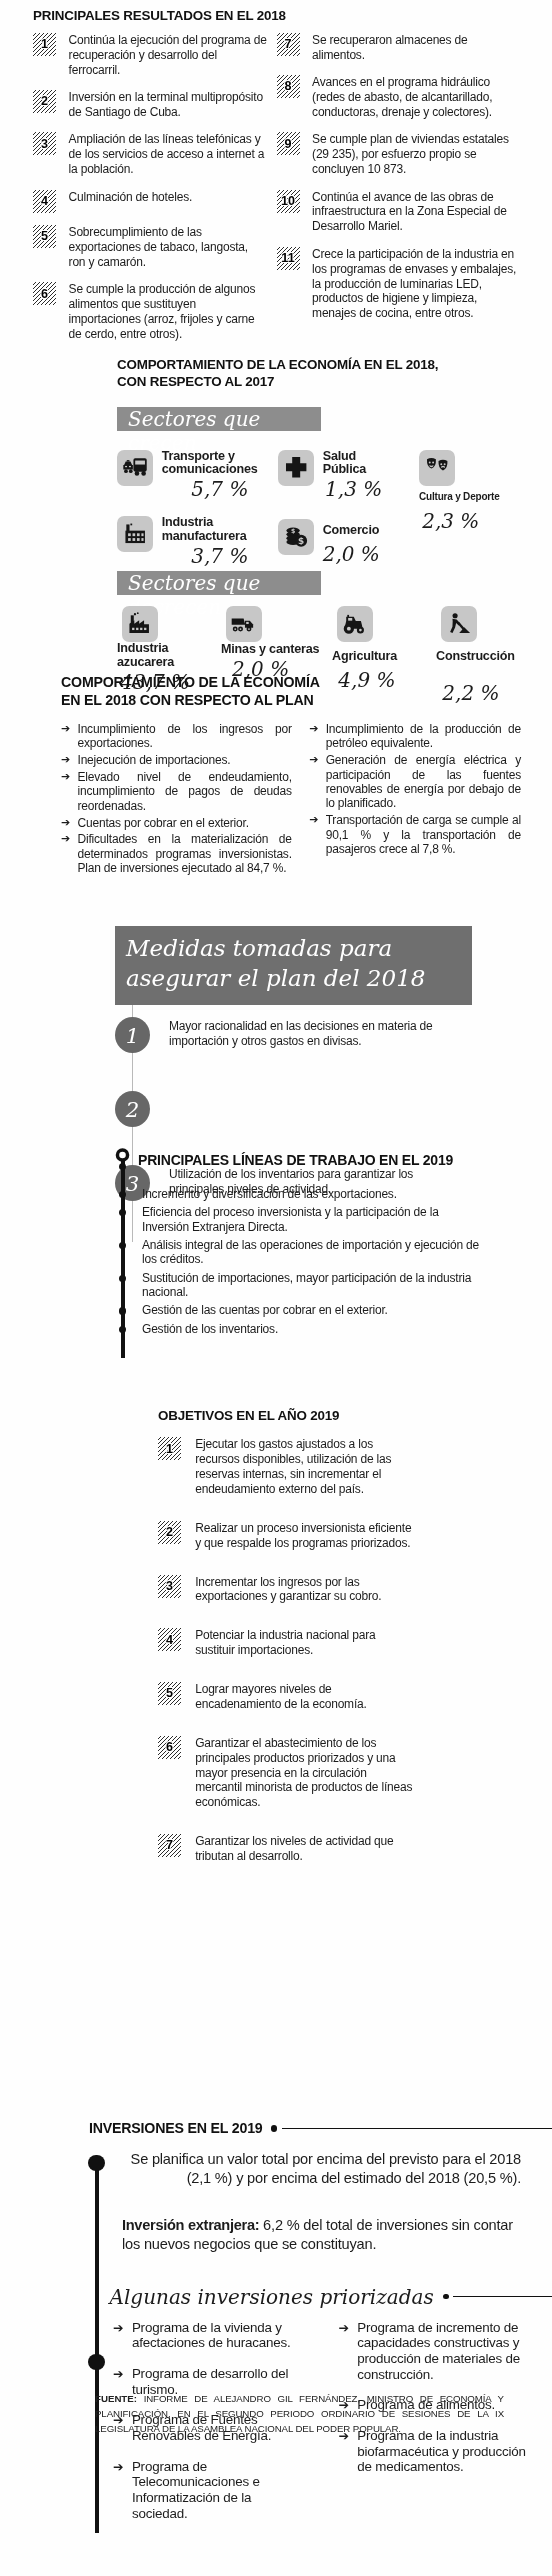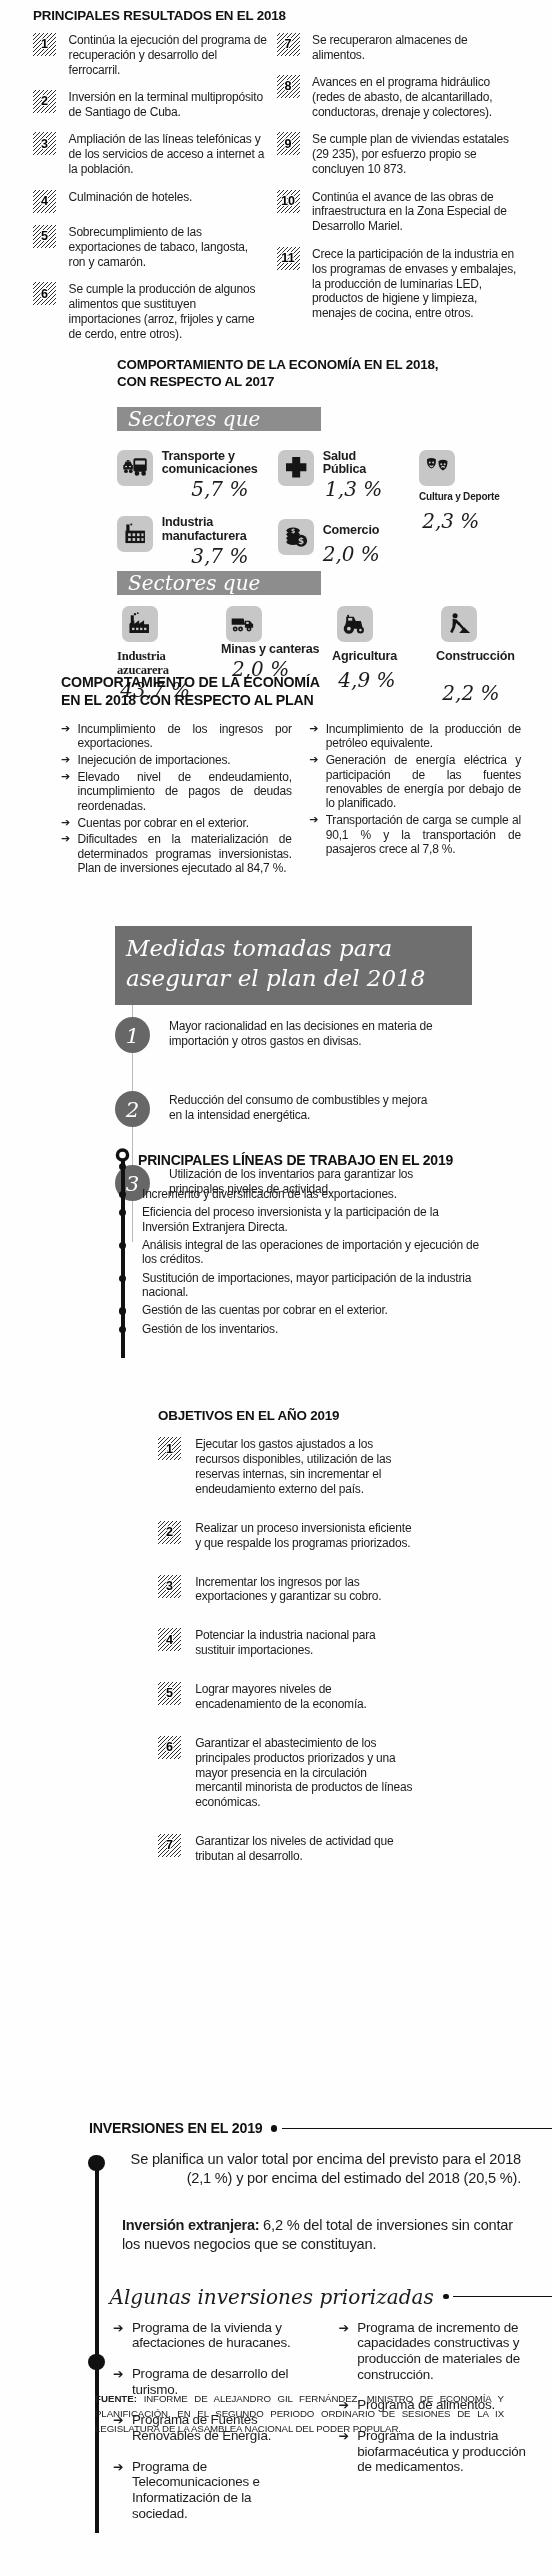--- a/index.html
+++ b/index.html
@@ -300,21 +300,21 @@
                   <path d="M5 26V15.5l5.5-4v4l5.5-4v4l5.5-4V16H27v10z"></path>
                 </g>
                 <g fill="#c7c7c7">
                   <rect x="8" y="20" width="2.6" height="2.6"></rect>
                   <rect x="12.5" y="20" width="2.6" height="2.6"></rect>
                   <rect x="17" y="20" width="2.6" height="2.6"></rect>
                   <rect x="21.5" y="20" width="2.6" height="2.6"></rect>
                 </g>
               </svg>
             </div>
-          <div class="s-label" style="margin-top:8px;font-family:Liberation Serif, serif;">Industria azucarera</div>
+          <div class="s-label" style="">Industria azucarera</div>
           <div class="s-value" style="text-align:left;padding-left:3.2px;">43,7 %</div>
         </div>
       </div>
       <div style="width:100px;" class="sector">
         <div style="width:100%;">
           <div class="tile" style="margin-left:4.7px;">
               <svg viewBox="0 0 32 32">
                 <g fill="#151515">
                   <path d="M3 9.5h13.5l1.8 7H3z"></path>
                   <path d="M18 12h5.4l3.8 4.4V20H18z"></path>
@@ -440,21 +440,20 @@
             <div class="m-circ">
               <span>1</span>
             </div>
             <div class="txt">Mayor racionalidad en las decisiones en materia de importación y otros gastos en divisas.</div>
           </div>
 
           <div class="m-item">
             <div class="m-circ">
               <span>2</span>
             </div>
-            <div class="txt">Reducción del consumo de combustibles y mejora en la intensidad energética.</div>
           </div>
 
           <div class="m-item">
             <div class="m-circ">
               <span>3</span>
             </div>
             <div class="txt">Utilización de los inventarios para garantizar los principales niveles de actividad.</div>
           </div>
         </div>
     </div>

